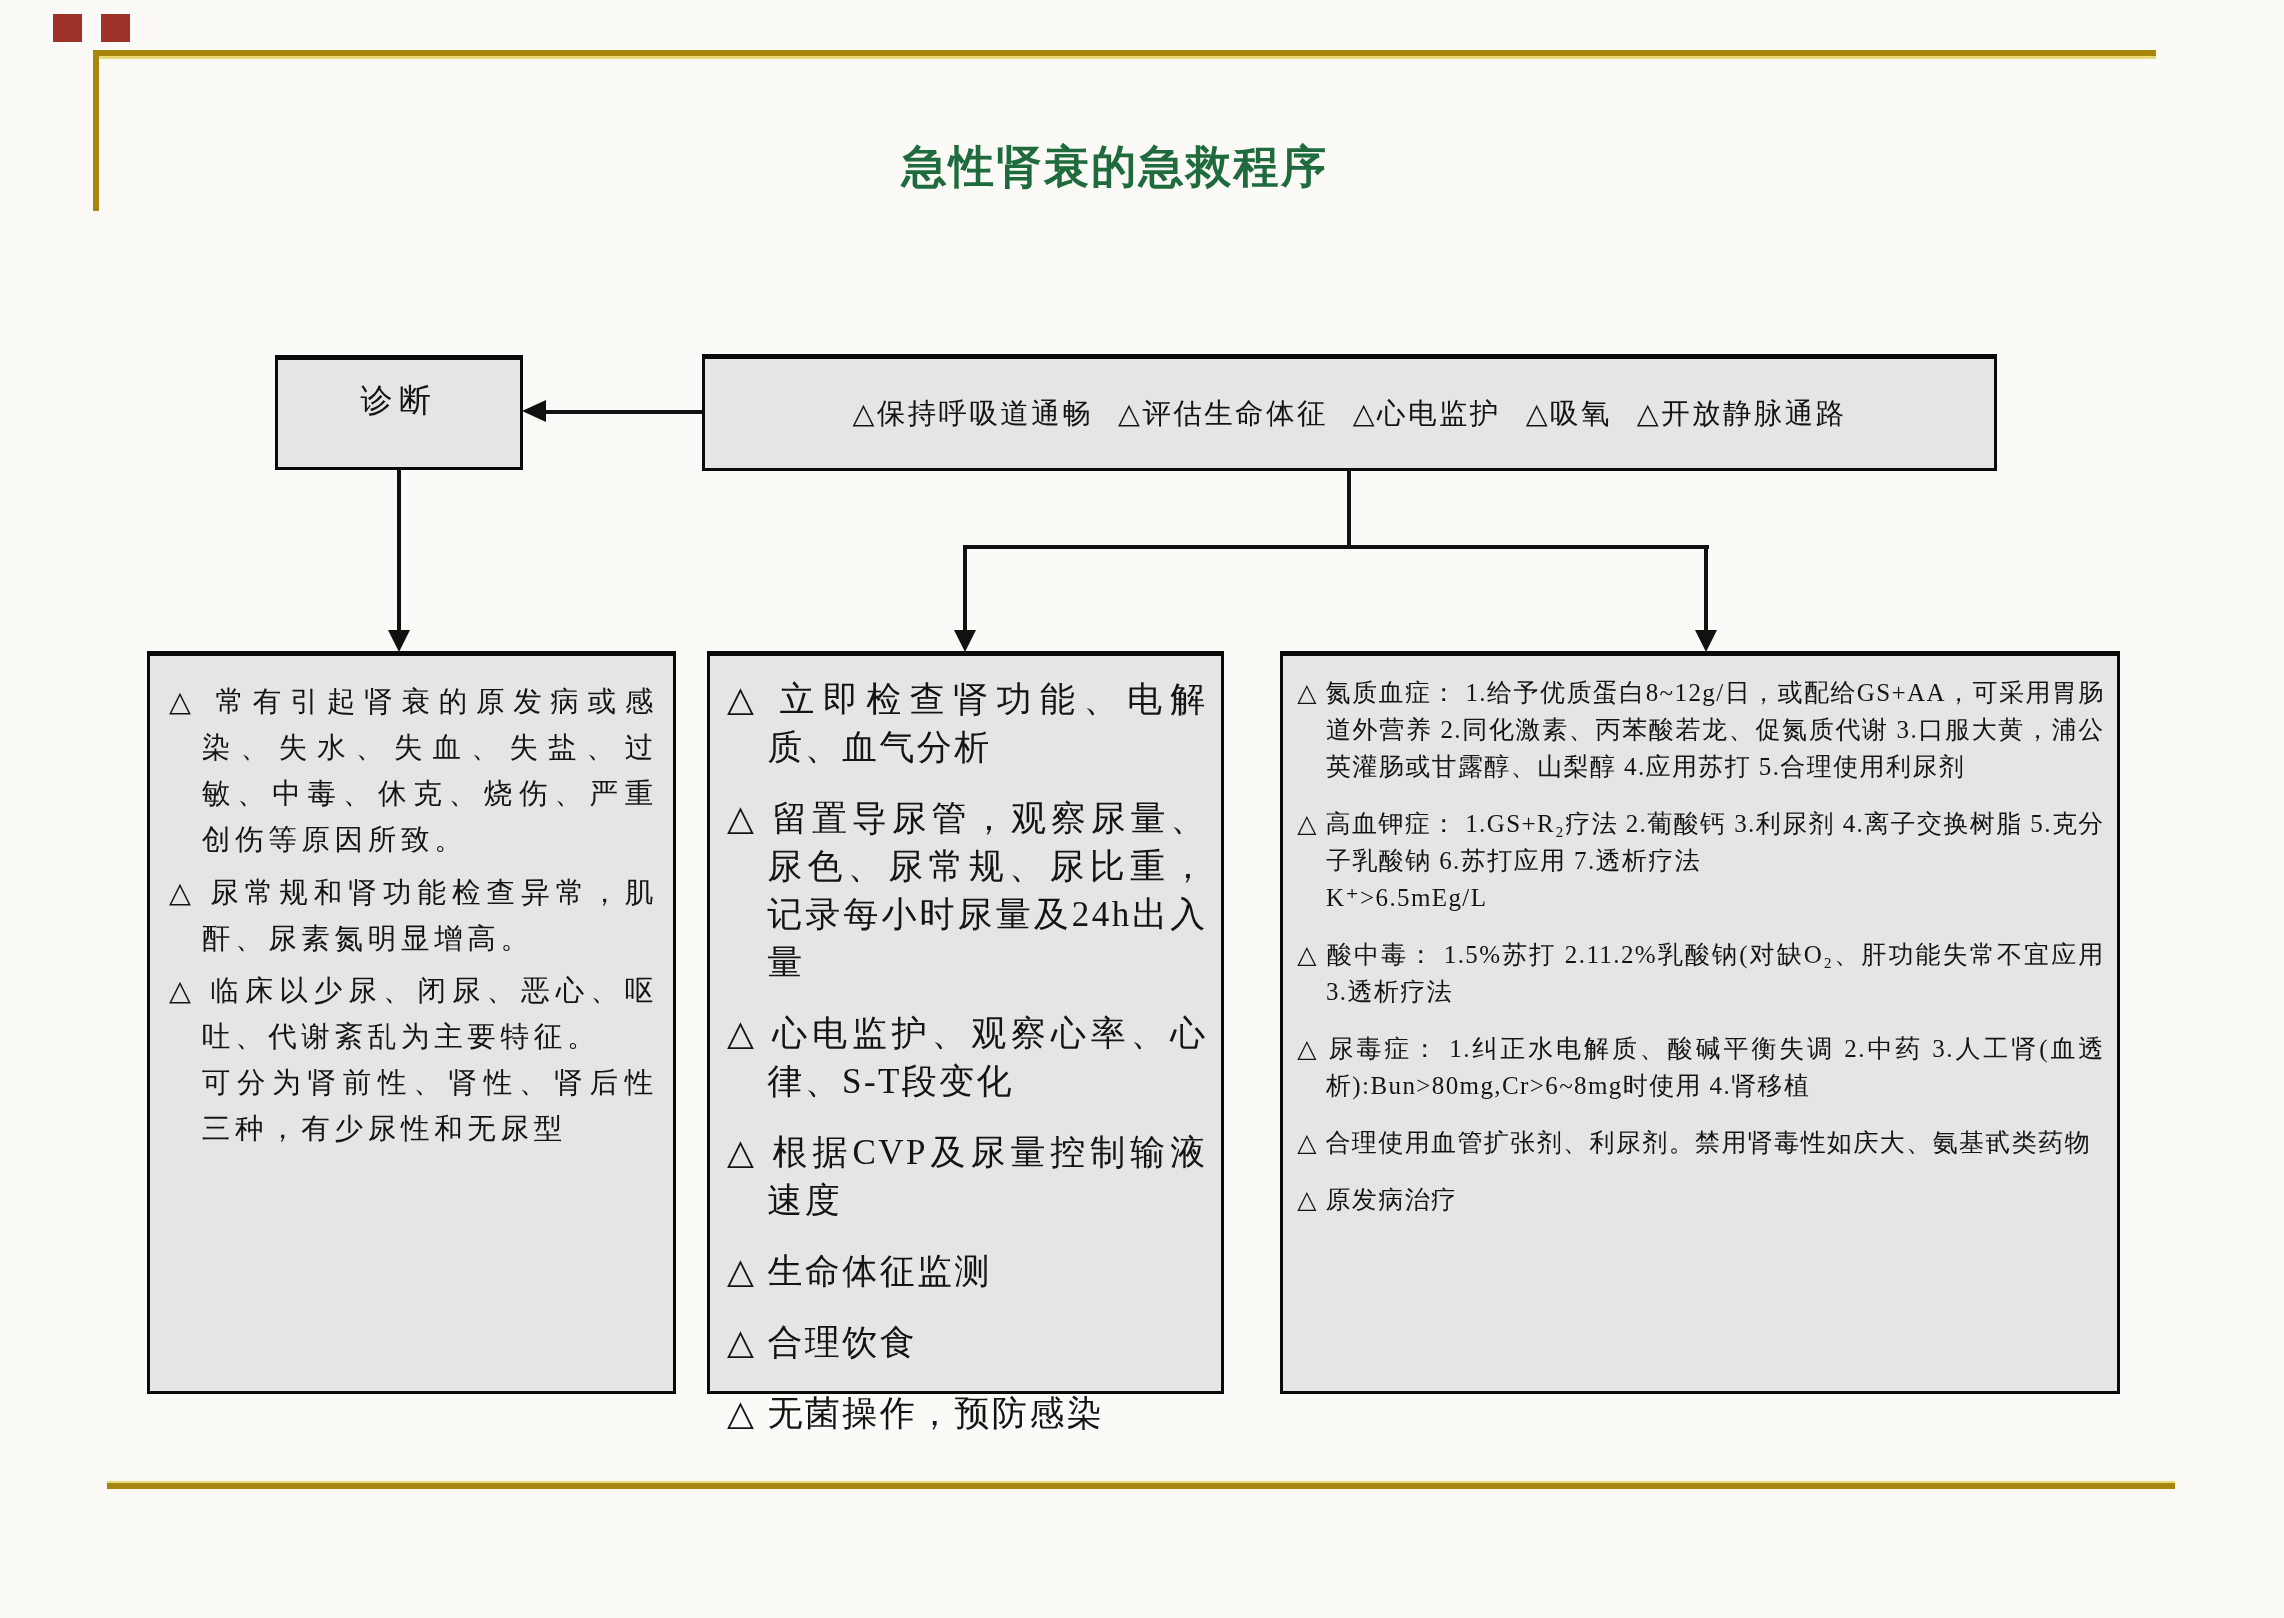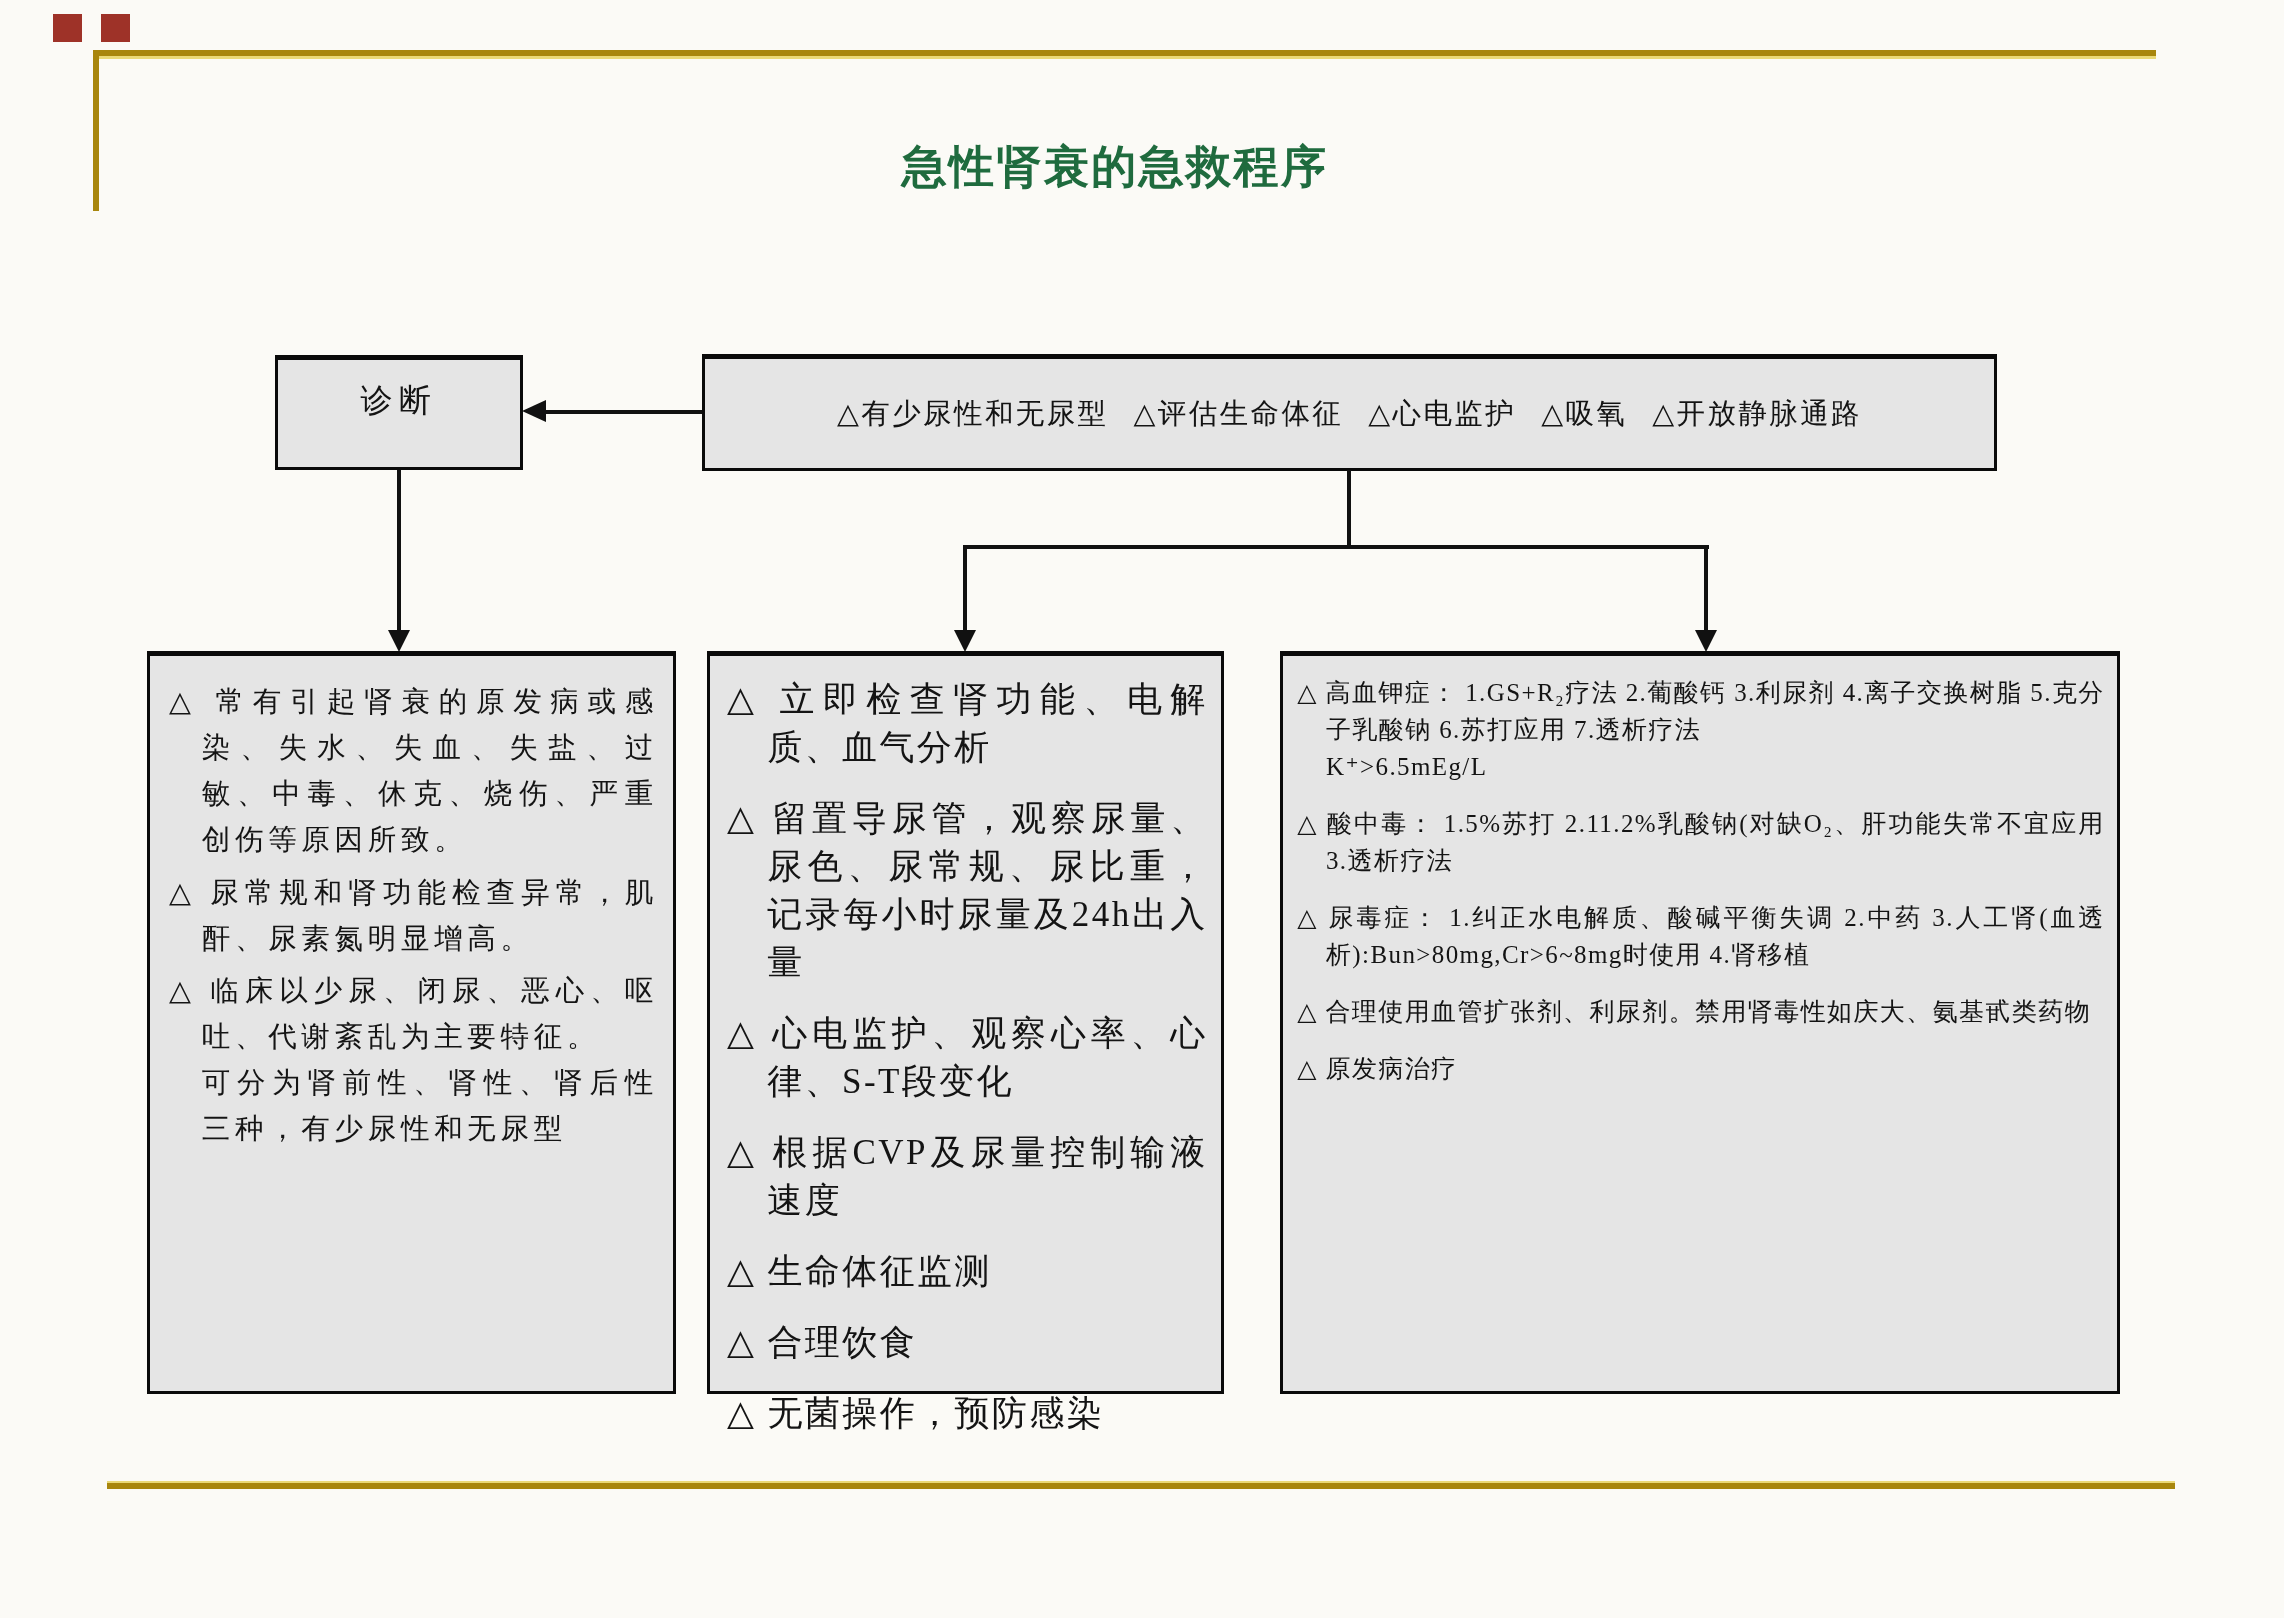--- a/index.html
+++ b/index.html
@@ -95,21 +95,21 @@
   <div class="abs gold-dark" style="left:107px; top:1483px; width:2068px; height:6.2px;"></div>
 
   <div class="abs" id="title">急性肾衰的急救程序</div>
 
   <div class="abs fbox" id="diagnosis-box">
     <div class="lbl">诊断</div>
   </div>
 
   <div class="abs fbox" id="initial-actions-box">
     <div class="hlist">
-        <div class="hitem">△有少尿性和无尿型</div>
+        <div class="hitem">△保持呼吸道通畅</div>
         <div class="hitem">△评估生命体征</div>
         <div class="hitem">△心电监护</div>
         <div class="hitem">△吸氧</div>
         <div class="hitem">△开放静脉通路</div>
       </div>
   </div>
 
   <div class="abs cline" style="left:545px; top:410px; width:157px; height:4.3px;"></div>
   <div class="abs tri tri-left" style="left:522px; top:400px;"></div>
 
@@ -134,20 +134,21 @@
       <div class="bitem">△ 立即检查肾功能、电解质、血气分析</div>
       <div class="bitem">△ 留置导尿管，观察尿量、尿色、尿常规、尿比重，记录每小时尿量及24h出入量</div>
       <div class="bitem">△ 心电监护、观察心率、心律、S-T段变化</div>
       <div class="bitem">△ 根据CVP及尿量控制输液速度</div>
       <div class="bitem">△ 生命体征监测</div>
       <div class="bitem">△ 合理饮食</div>
       <div class="bitem">△ 无菌操作，预防感染</div>
     </div>
 
   <div class="abs fbox" id="treatment-box">
+      <div class="bitem">△ 氮质血症： 1.给予优质蛋白8~12g/日，或配给GS+AA，可采用胃肠道外营养 2.同化激素、丙苯酸若龙、促氮质代谢 3.口服大黄，浦公英灌肠或甘露醇、山梨醇 4.应用苏打 5.合理使用利尿剂</div>
       <div class="bitem">△ 高血钾症： 1.GS+R₂疗法 2.葡酸钙 3.利尿剂 4.离子交换树脂 5.克分子乳酸钠 6.苏打应用 7.透析疗法
 K⁺&gt;6.5mEg/L</div>
       <div class="bitem">△ 酸中毒： 1.5%苏打 2.11.2%乳酸钠(对缺O₂、肝功能失常不宜应用 3.透析疗法</div>
       <div class="bitem">△ 尿毒症： 1.纠正水电解质、酸碱平衡失调 2.中药 3.人工肾(血透析):Bun&gt;80mg,Cr&gt;6~8mg时使用 4.肾移植</div>
       <div class="bitem">△ 合理使用血管扩张剂、利尿剂。禁用肾毒性如庆大、氨基甙类药物</div>
       <div class="bitem">△ 原发病治疗</div>
     </div>
 
 </div>
 

